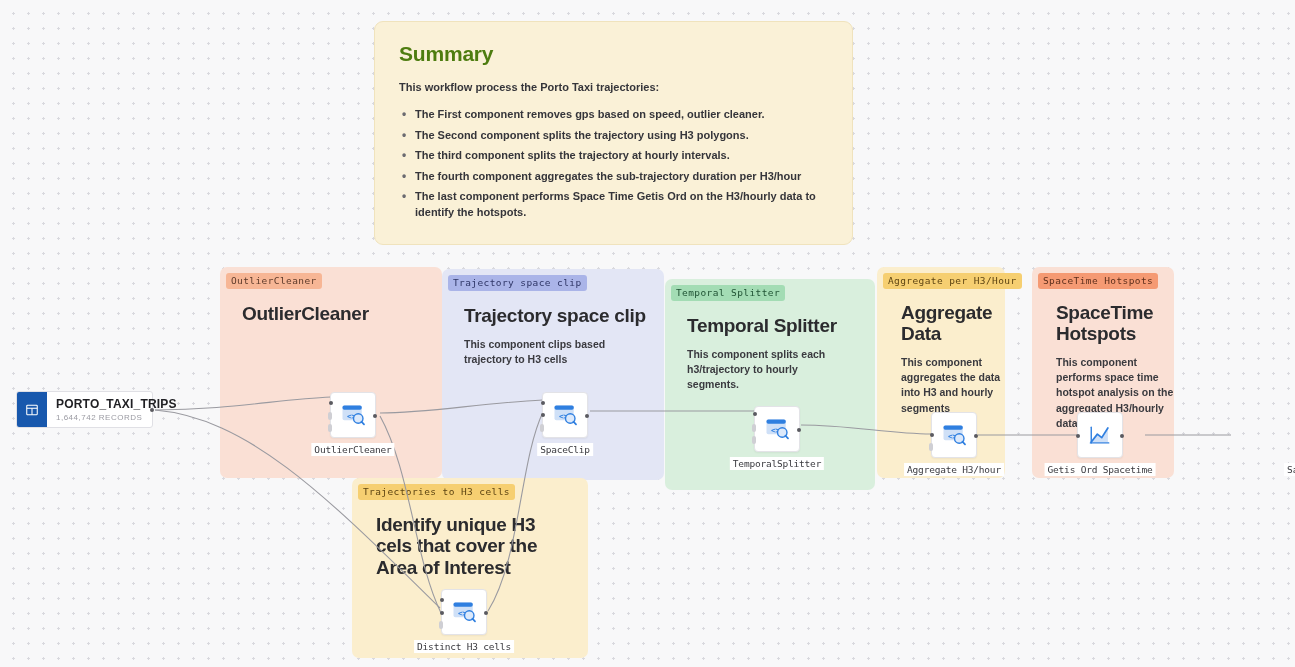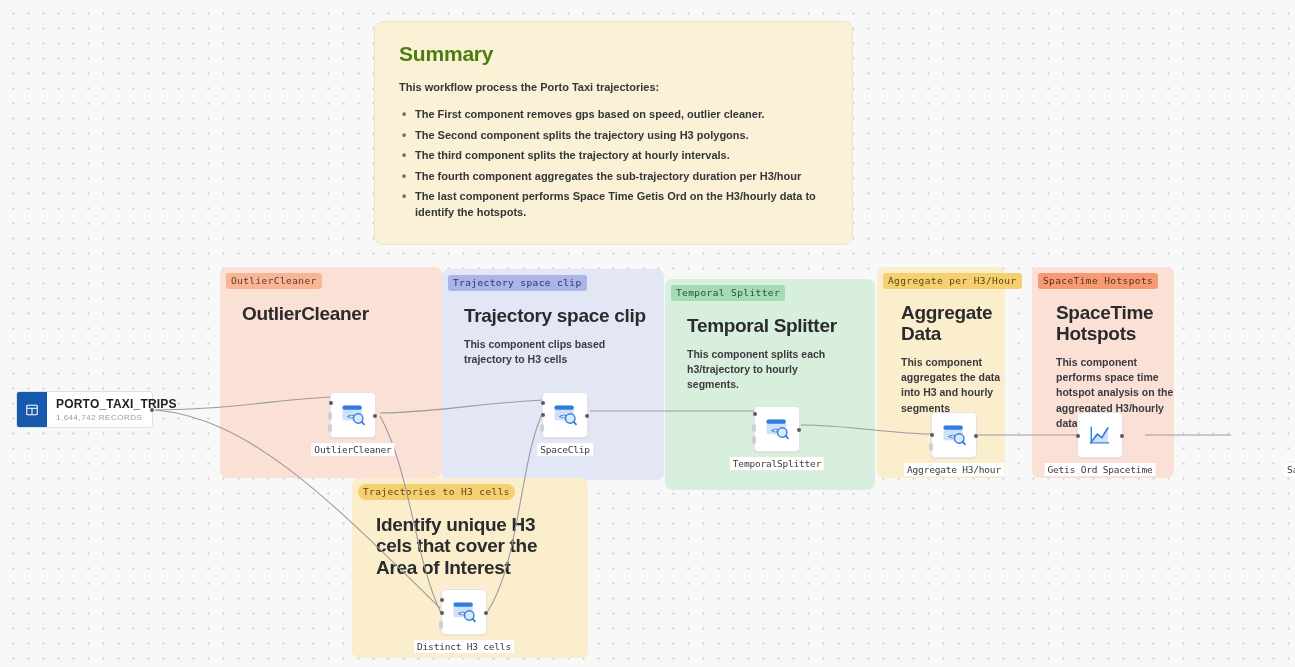--- a/index.html
+++ b/index.html
@@ -112,21 +112,21 @@
     <div class="group-desc" style="left:24px; top:88px; width:112px;">This component aggregates the data into H3 and hourly segments</div>
   </div>
 
   <div class="group" style="left:1032px; top:267px; width:142px; height:211px; background:#fae0d5;">
     <span class="group-tag" style="background:#f59a73; color:#5d2f1c;">SpaceTime Hotspots</span>
     <div class="group-title" style="left:24px; top:36px; width:120px; font-size:19px; line-height:1.1;">SpaceTime Hotspots</div>
     <div class="group-desc" style="left:24px; top:88px; width:122px;">This component performs space time hotspot analysis on the aggregated H3/hourly data</div>
   </div>
 
   <div class="group" style="left:352px; top:478px; width:236px; height:180px; background:#fbeecd;">
-    <span class="group-tag" style="background:#f6cf71; color:#5d4412;border-radius:8px;">Trajectories to H3 cells</span>
+    <span class="group-tag" style="background:#f6cf71; color:#5d4412;">Trajectories to H3 cells</span>
     <div class="group-title" style="left:24px; top:36px; width:165px; font-size:19px; line-height:1.12;">Identify unique H3 cels that cover the Area of Interest</div>
   </div>
 
   <div class="note">
     <div class="note-title">Summary</div>
     <div class="note-lead">This workflow process the Porto Taxi trajectories:</div>
     <ul class="note-list">
       <li>The First component removes gps based on speed, outlier cleaner.</li>
       <li>The Second component splits the trajectory using H3 polygons.</li>
       <li>The third component splits the trajectory at hourly intervals.</li>

